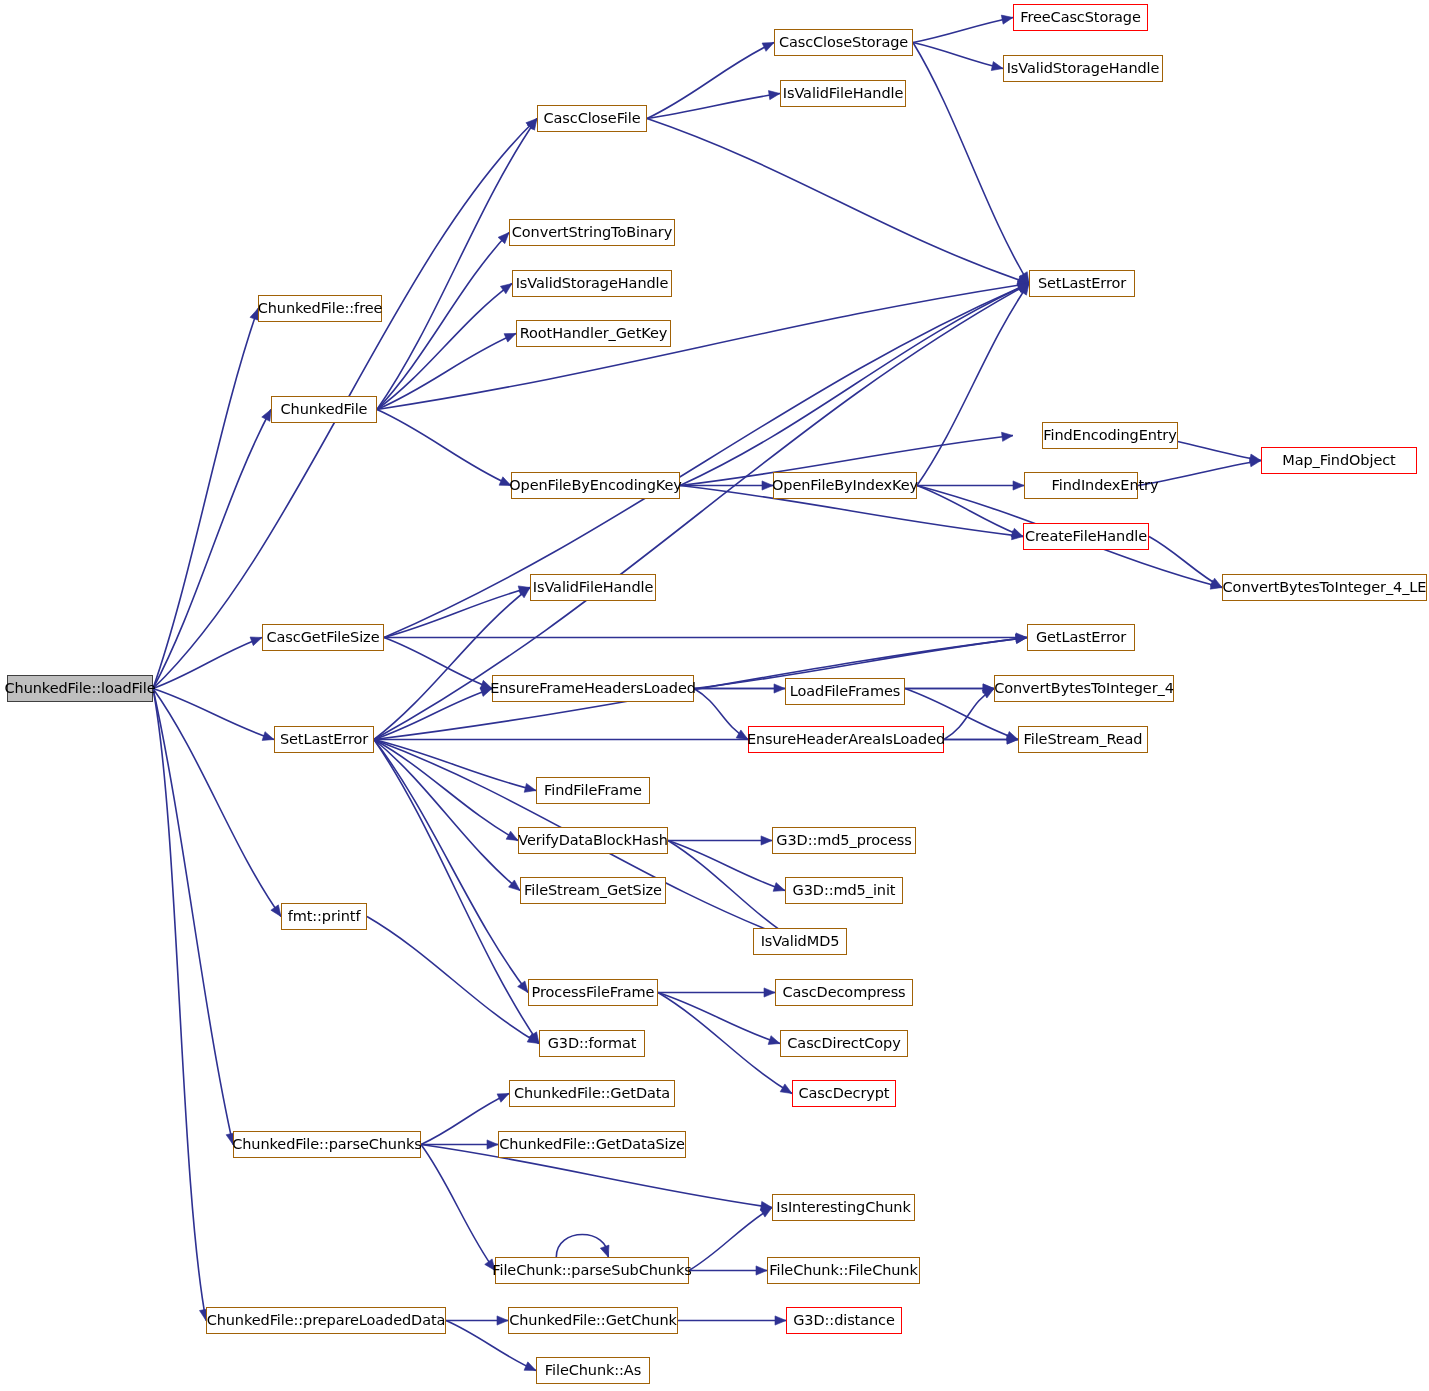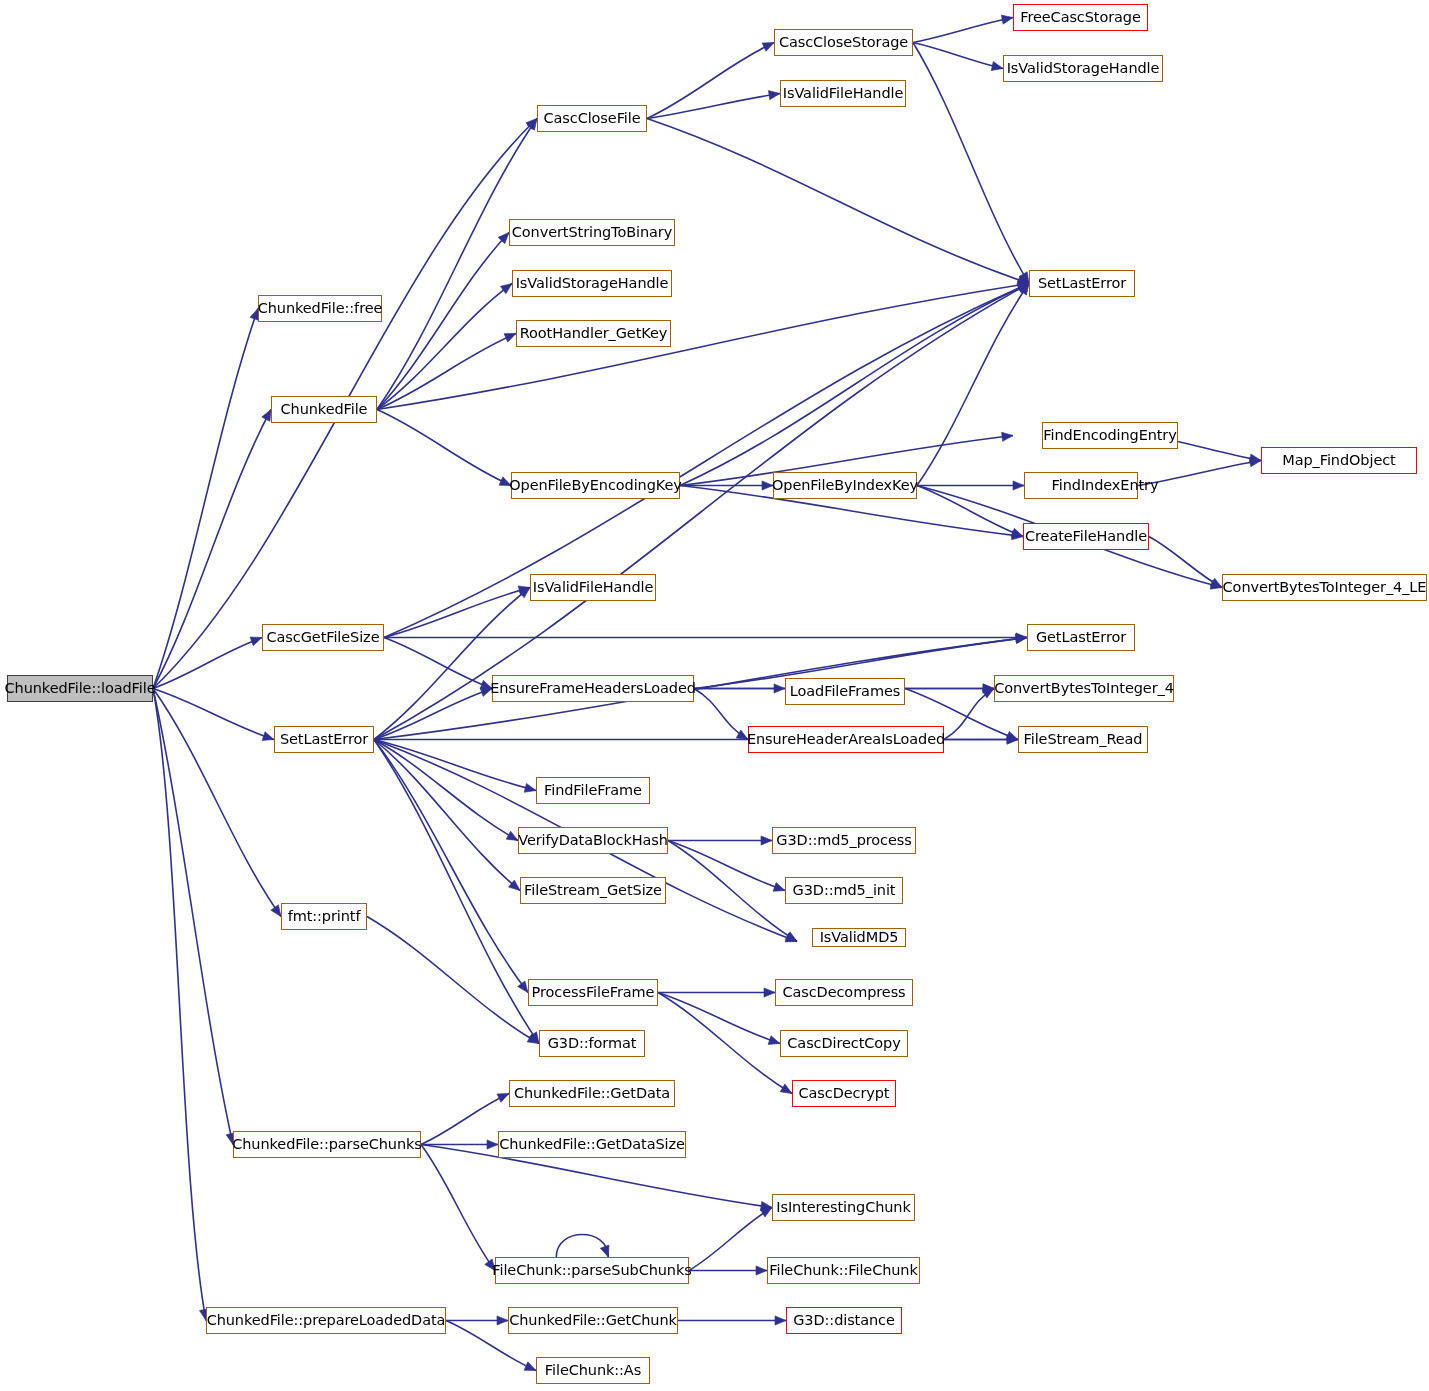--- a/index.html
+++ b/index.html
@@ -306,21 +306,21 @@
       </div>
       <div class="node red" style="left: 748px; top: 726px; width: 196px; height: 27px;">
         <span class="lbl">EnsureHeaderAreaIsLoaded</span>
       </div>
       <div class="node" style="left: 772px; top: 827px; width: 144px; height: 27px;">
         <span class="lbl">G3D::md5_process</span>
       </div>
       <div class="node" style="left: 785px; top: 877px; width: 118px; height: 27px;">
         <span class="lbl">G3D::md5_init</span>
       </div>
-      <div class="node" style="left: 812px; top: 928px; width: 94px; height: 19px; align-items: center;">
+      <div class="node" style="left: 753px; top: 928px; width: 94px; height: 27px; align-items: center;">
         <span class="lbl">IsValidMD5</span>
       </div>
       <div class="node" style="left: 775px; top: 979px; width: 138px; height: 27px;">
         <span class="lbl">CascDecompress</span>
       </div>
       <div class="node" style="left: 780px; top: 1030px; width: 128px; height: 27px;">
         <span class="lbl">CascDirectCopy</span>
       </div>
       <div class="node red" style="left: 792px; top: 1080px; width: 104px; height: 27px;">
         <span class="lbl">CascDecrypt</span>

